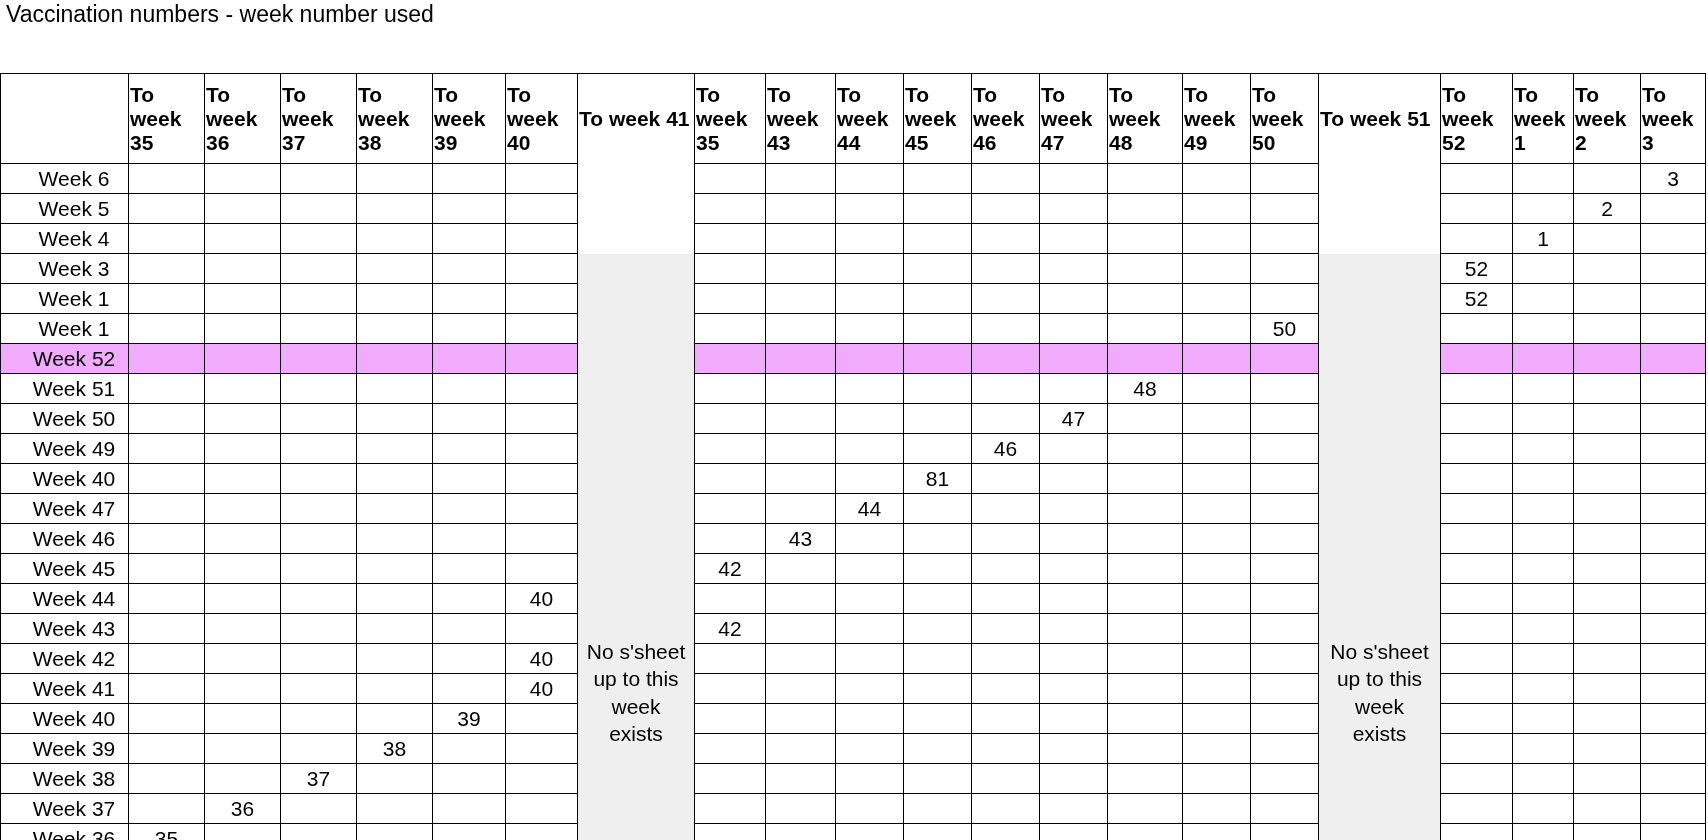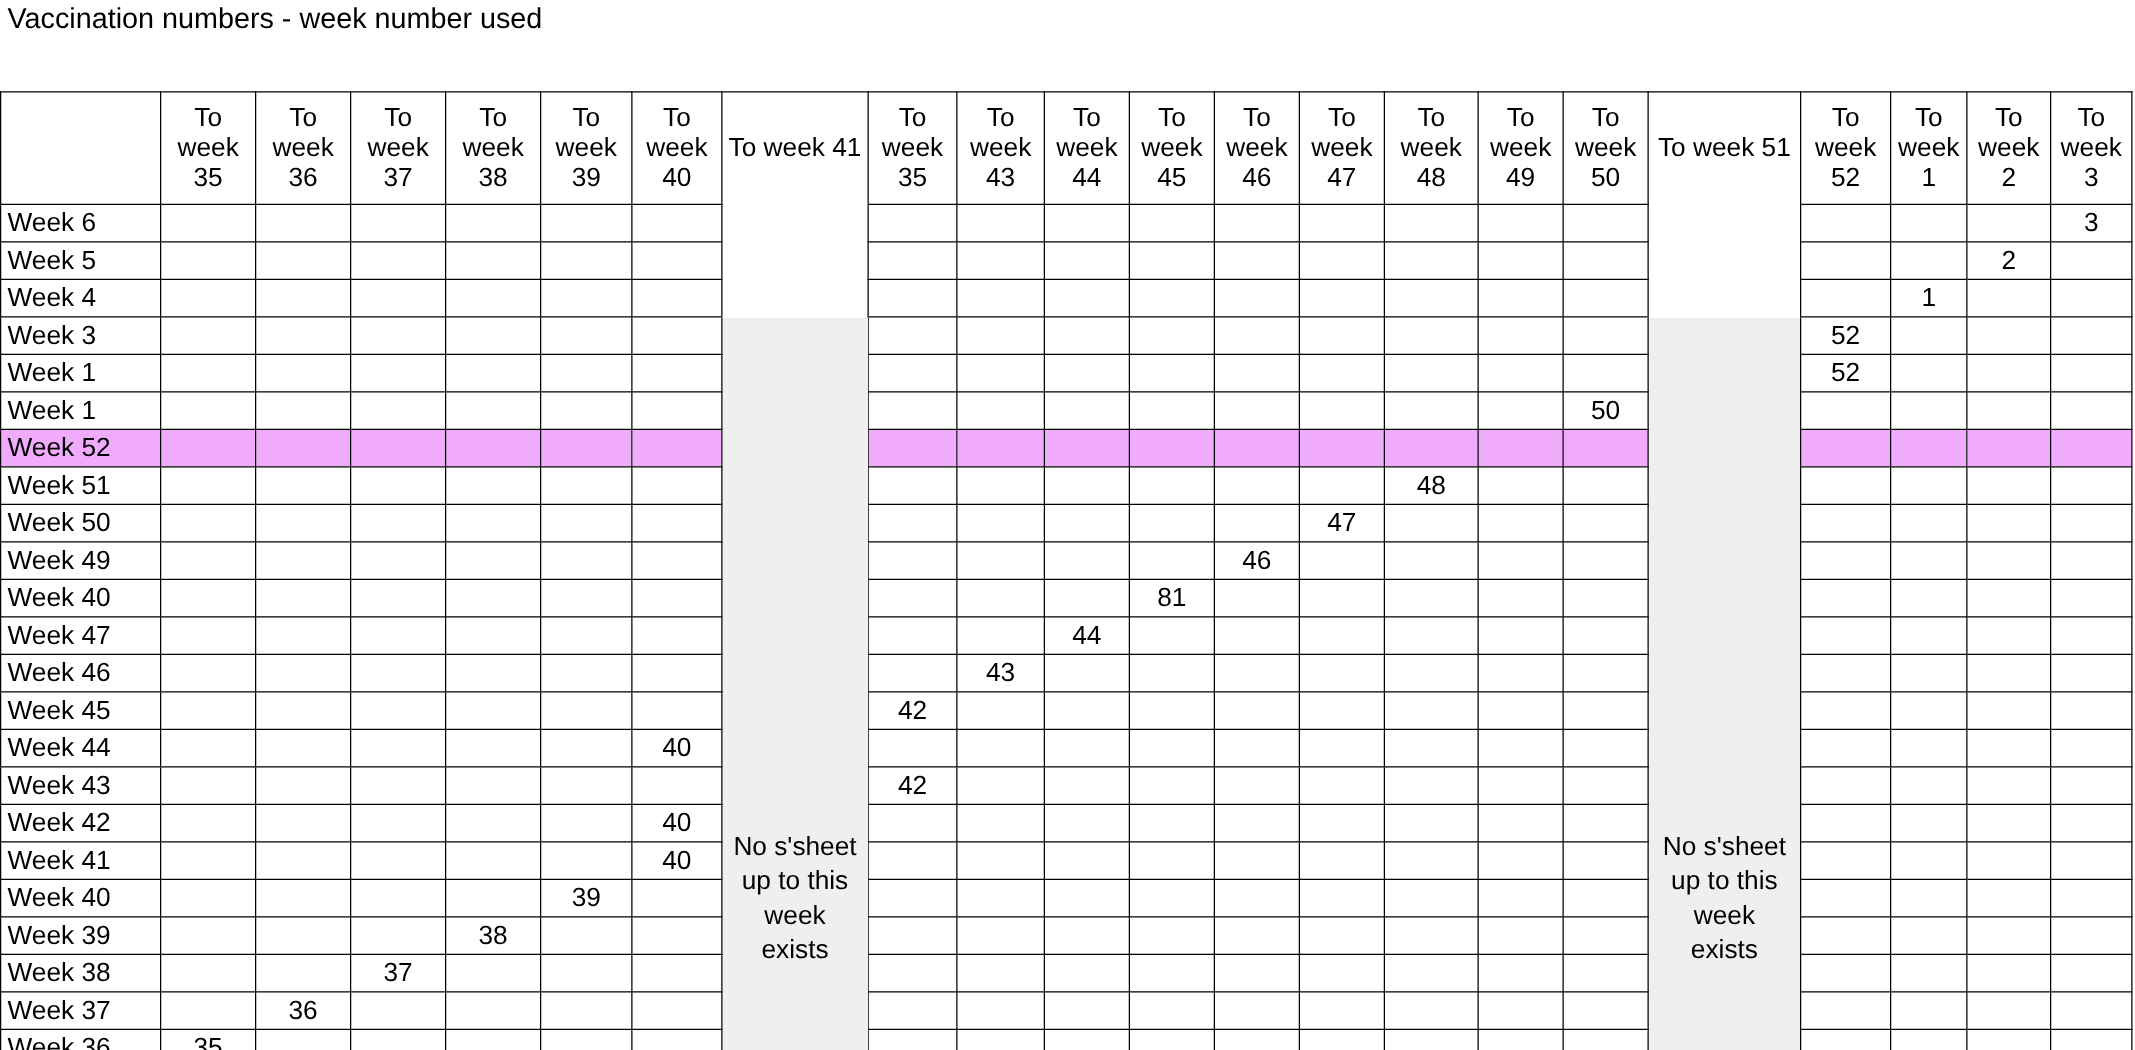--- a/index.html
+++ b/index.html
@@ -13,37 +13,38 @@
   }
   table.sheet{
     position:absolute;top:73px;left:0;
     border-collapse:collapse;table-layout:fixed;
   }
   .sheet th,.sheet td{
     border:1px solid #000;padding:0;margin:0;overflow:hidden;
     font-size:21px;font-weight:normal;color:#000;background:#fff;
   }
   .sheet th{
-    height:89px;text-align:center;vertical-align:middle;line-height:24px;
+    height:89px;text-align:left;vertical-align:middle;line-height:24px;
     padding:0 1px;
+    font-weight:bold;
   }
   .sheet td{
     height:29px;text-align:center;vertical-align:middle;line-height:27px;
     white-space:nowrap;
   }
-  .sheet td.rowlabel{text-align:left;padding-left:5px;}
+  .sheet td.rowlabel{text-align:center;padding-left:19px;}
   .sheet .shaded{background:#f0abfc;}
   .sheet th.noteth{border-bottom:none;}
   .sheet td.white-merge{border-top:none;border-bottom:none;background:#ffffff;}
   .sheet td.gray-merge{
     border-top:none;background:#efefef;position:relative;vertical-align:top;
   }
   .note{
     position:absolute;top:384px;left:0;right:0;
-    text-align:center;font-size:21px;line-height:27.5px;margin-top:26px;
+    text-align:center;font-size:21px;line-height:27.5px;
   }
   .note span{display:block;}
 </style>
 </head>
 <body>
 
 <div class="title">Vaccination numbers - week number used</div>
 
 <table class="sheet">
   <colgroup>

